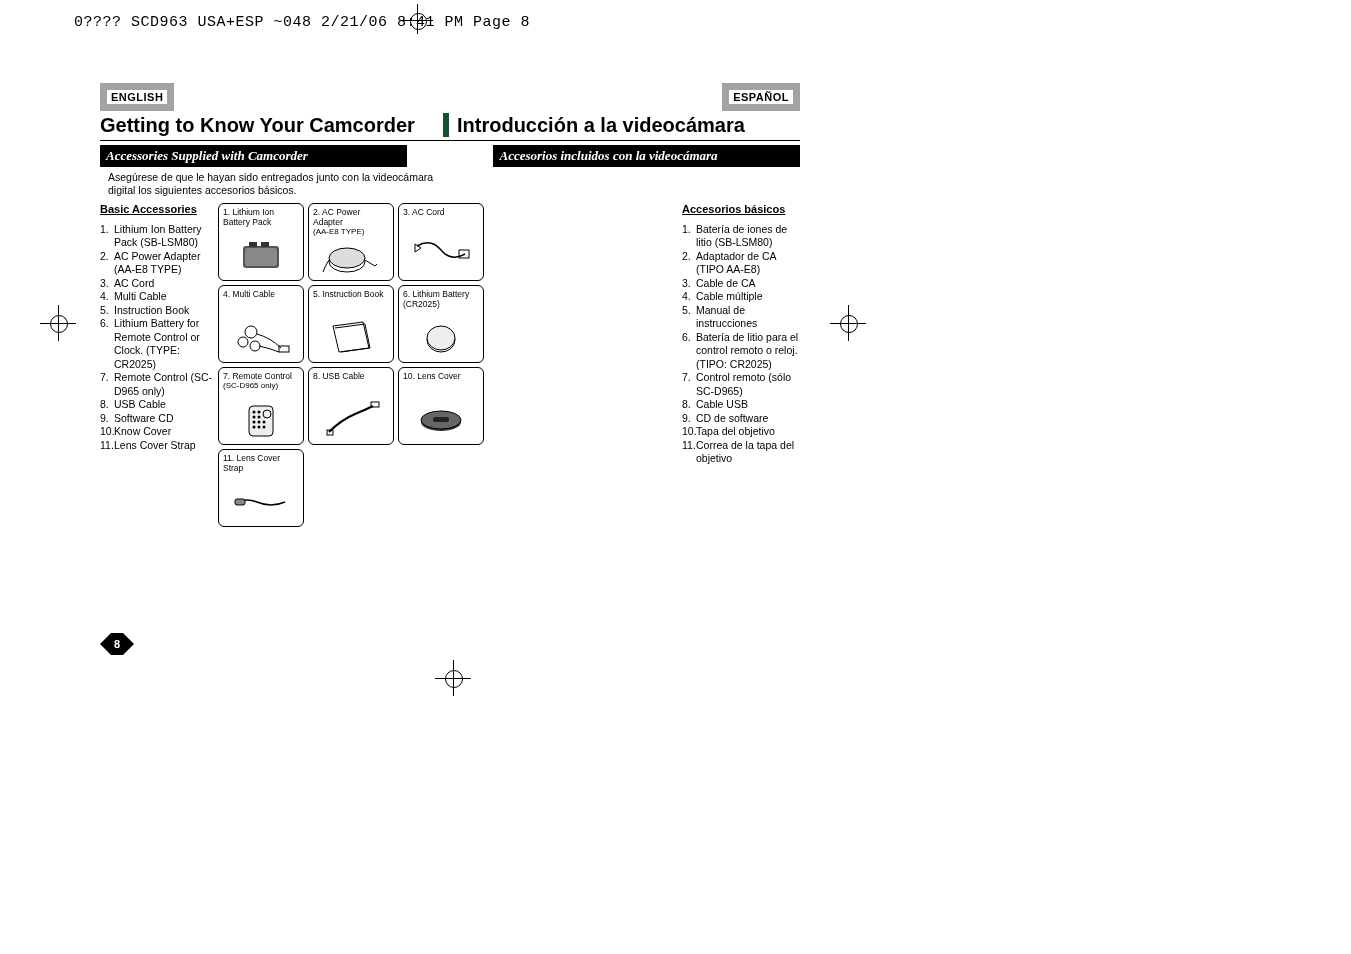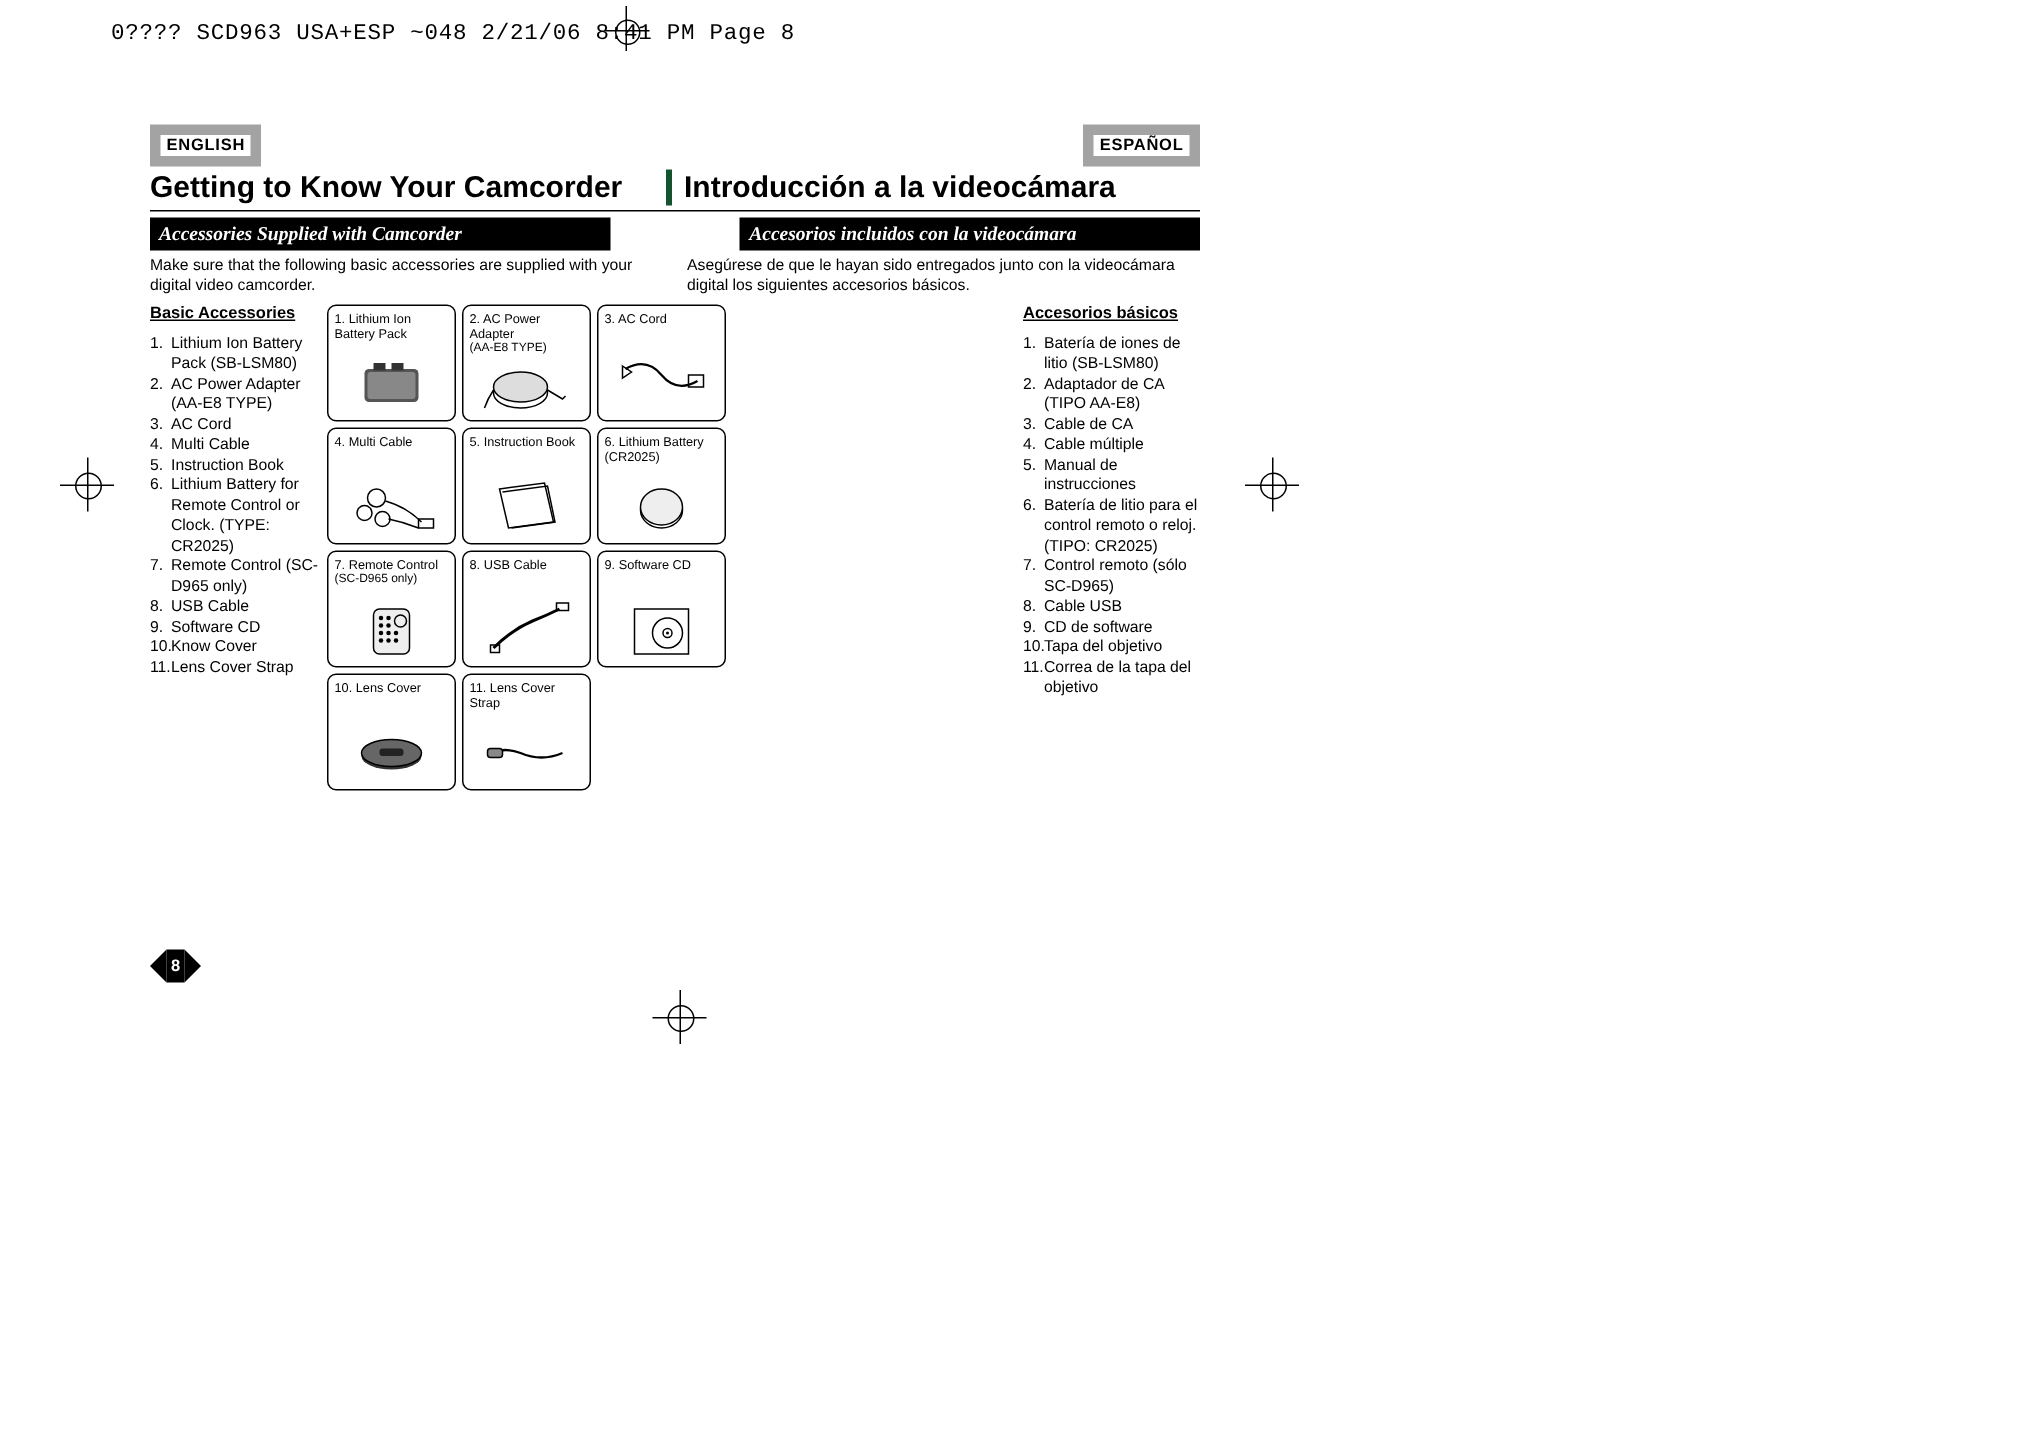--- a/index.html
+++ b/index.html
@@ -121,32 +121,31 @@
 
 <div class="page">
 
   <div class="lang-row">
     <span class="lang-box">ENGLISH</span>
     <span class="lang-box">ESPAÑOL</span>
   </div>
 
   <div class="title-row">
     <div class="title-col">Getting to Know Your Camcorder</div>
-    <div class="title-col right" style="border-left:4px solid #14532d; padding-left:8px;">Introducción a la videocámara</div>
+    <div class="title-col right" style="border-left:6px solid #14532d; padding-left:8px;">Introducción a la videocámara</div>
   </div>
   <hr class="hr-thick">
 
   <div class="subtitle-row">
     <div class="sub-bar">Accessories Supplied with Camcorder</div>
     <div class="sub-gap"></div>
     <div class="sub-bar" style="margin-left:-8px;">Accesorios incluidos con la videocámara</div>
   </div>
 
   <div class="desc-row">
-    <div class="desc-col">Make sure that the following basic accessories are supplied with your digital video camcorder.</div>
     <div class="desc-col right">Asegúrese de que le hayan sido entregados junto con la videocámara digital los siguientes accesorios básicos.</div>
   </div>
 
   <div class="body-row">
 
     <div class="list-col">
       <span class="list-heading">Basic Accessories</span>
       <ol class="acc" id="list-en">
           <li>
             <span class="num">1.</span>
@@ -284,31 +283,20 @@
           <span class="label">8. USB Cable</span>
           <div class="img">
             <svg viewBox="0 0 60 40" width="60" height="40">
               <path d="M8 32 Q20 20 34 14 Q44 10 52 6" fill="none" stroke="#000" stroke-width="2"></path>
               <rect x="6" y="30" width="6" height="5" fill="none" stroke="#000"></rect>
               <rect x="50" y="2" width="8" height="5" fill="none" stroke="#000"></rect>
             </svg>
           </div>
         </div>
         <div class="acc-item">
-          <span class="label">9. Software CD</span>
-          <div class="img">
-            <svg viewBox="0 0 60 40" width="60" height="40">
-              <rect x="12" y="6" width="36" height="30" fill="#fff" stroke="#000"></rect>
-              <circle cx="34" cy="22" r="10" fill="none" stroke="#000"></circle>
-              <circle cx="34" cy="22" r="3" fill="none" stroke="#000"></circle>
-              <circle cx="34" cy="22" r="1" fill="#000"></circle>
-            </svg>
-          </div>
-        </div>
-        <div class="acc-item">
           <span class="label">10. Lens Cover</span>
           <div class="img">
             <svg viewBox="0 0 60 40" width="60" height="40">
               <ellipse cx="30" cy="22" rx="20" ry="9" fill="#333"></ellipse>
               <ellipse cx="30" cy="20" rx="20" ry="9" fill="#666" stroke="#000"></ellipse>
               <rect x="22" y="17" width="16" height="5" rx="2" fill="#222"></rect>
             </svg>
           </div>
         </div>
         <div class="acc-item">

